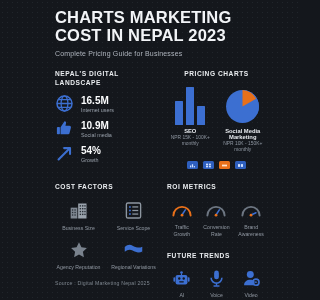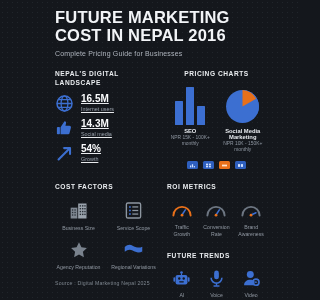--- a/index.html
+++ b/index.html
@@ -36,21 +36,21 @@
     color:#e9ecef; text-transform:uppercase; line-height:1.32;
   }
 
   
   .cols { display:flex; gap:10px; margin-top:13px; }
   .col-l { width:102px; flex:none; }
   .col-r { flex:1; }
 
   
   .stats { margin-top:7px; display:flex; flex-direction:column; gap:6px; }
-  .stat { display:flex; align-items:flex-start; gap:7px;text-decoration:underline; }
+  .stat { display:flex; align-items:flex-end; gap:7px; }
   .stat-ico { width:19px; height:19px; flex:none; }
   .stat-val { font-size:10px; font-weight:bold; color:#fbfcfd; line-height:1.05; }
   .stat-lbl { font-size:5.4px; color:#9aa2ac; margin-top:1px; }
 
   
   .charts { margin-top:6px; display:flex; gap:6px; align-items:flex-start; }
   .chart-card { flex:1; text-align:center; }
   .chart-vis { height:40px; display:flex; align-items:flex-end; justify-content:center; }
   .bars { display:flex; align-items:flex-end; gap:3px; height:38px; }
   .bar { width:8px; background:#3c6fd1; border-radius:.5px; }
@@ -81,22 +81,22 @@
 </style>
 </head>
 <body>
 
 <div class="texture"></div>
 
 <div class="sheet">
 
   <div>
     <div class="title">
-      <div>FUTURE MARKETING</div>
-      <div>COST IN NEPAL 2016</div>
+      <div>CHARTS MARKETING</div>
+      <div>COST IN NEPAL 2023</div>
     </div>
     <div class="subtitle">Complete Pricing Guide for Businesses</div>
   </div>
 
   <div class="cols">
 
     <div class="col-l">
       <div class="sec-h">NEPAL'S DIGITAL LANDSCAPE</div>
       <div class="stats">
 
@@ -115,21 +115,21 @@
         </div>
 
         <div class="stat">
           <span class="stat-ico">
             <svg viewBox="0 0 24 24" width="19" height="19">
               <path d="M7 10.5 11.8 3c1.5-.3 2.4.7 2.2 2l-.8 3.6h5c1.3 0 2.2 1.1 1.9 2.3l-1.8 7c-.2.9-1 1.5-1.9 1.5H7z" fill="#3c6fd1"></path>
               <rect x="2.4" y="10" width="3.8" height="9.4" rx="1" fill="#3c6fd1"></rect>
             </svg>
           </span>
           <span>
-            <span class="stat-val" style="display:block">14.3M</span>
+            <span class="stat-val" style="display:block">10.9M</span>
             <span class="stat-lbl" style="display:block">Social media</span>
           </span>
         </div>
 
         <div class="stat">
           <span class="stat-ico">
             <svg viewBox="0 0 24 24" width="19" height="19">
               <path d="M4.5 19.5 18 6" stroke="#3c6fd1" stroke-width="2.6" stroke-linecap="round" fill="none"></path>
               <path d="M11.5 5.2H19v7.5" stroke="#3c6fd1" stroke-width="2.6" stroke-linecap="round" stroke-linejoin="round" fill="none"></path>
             </svg>

